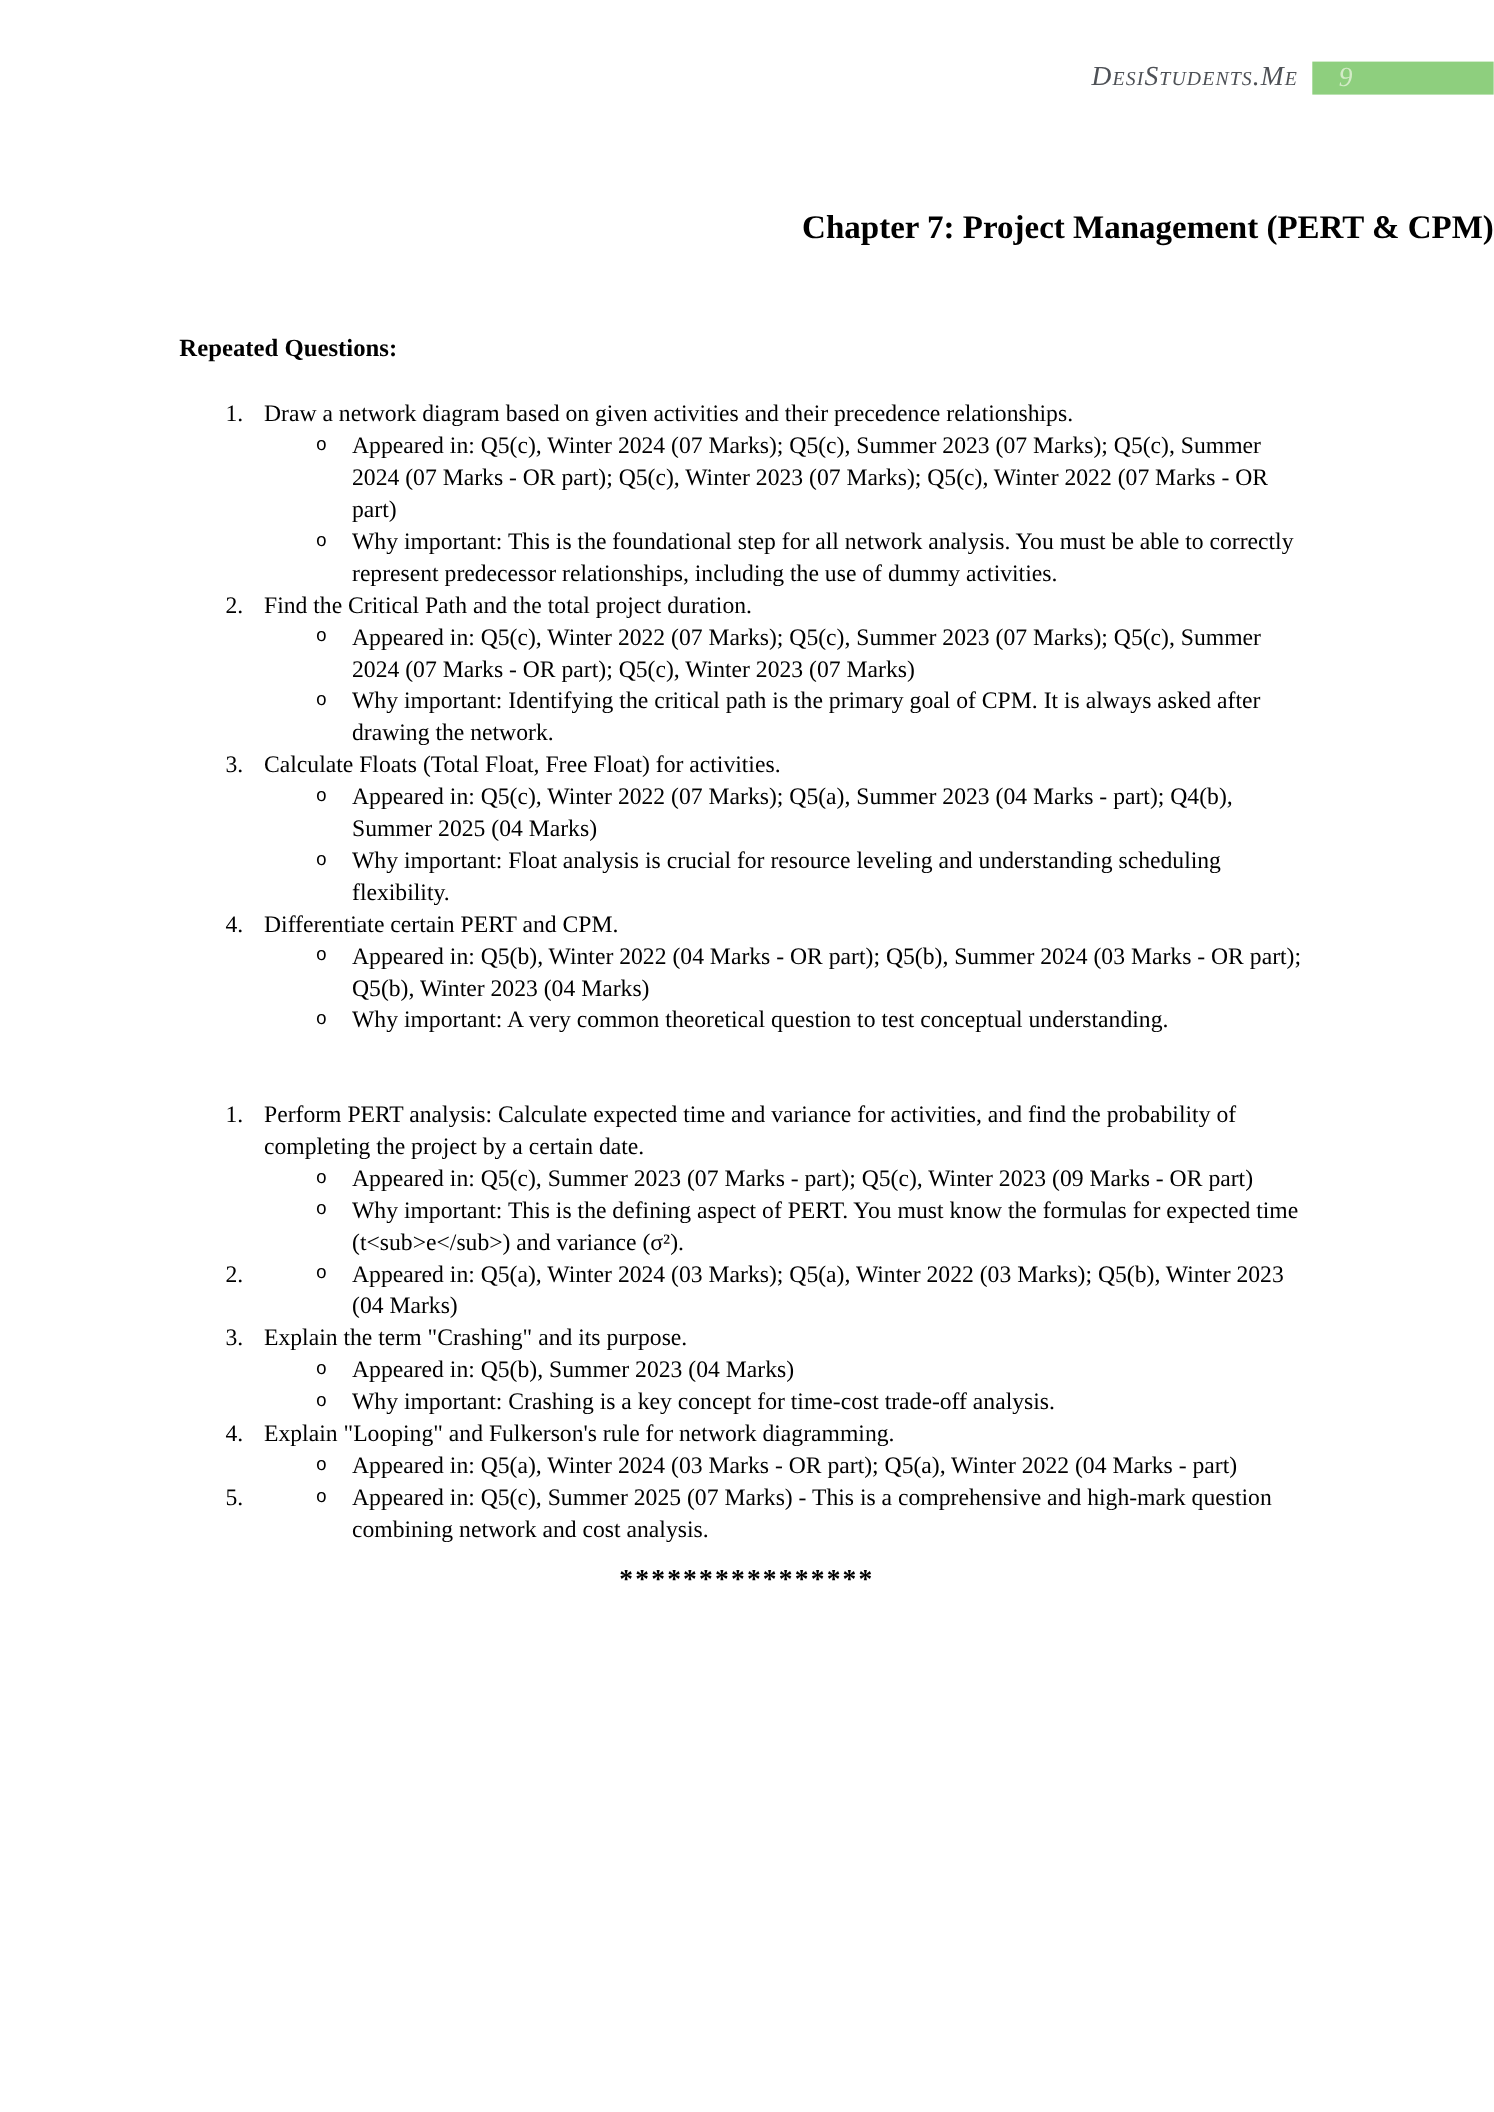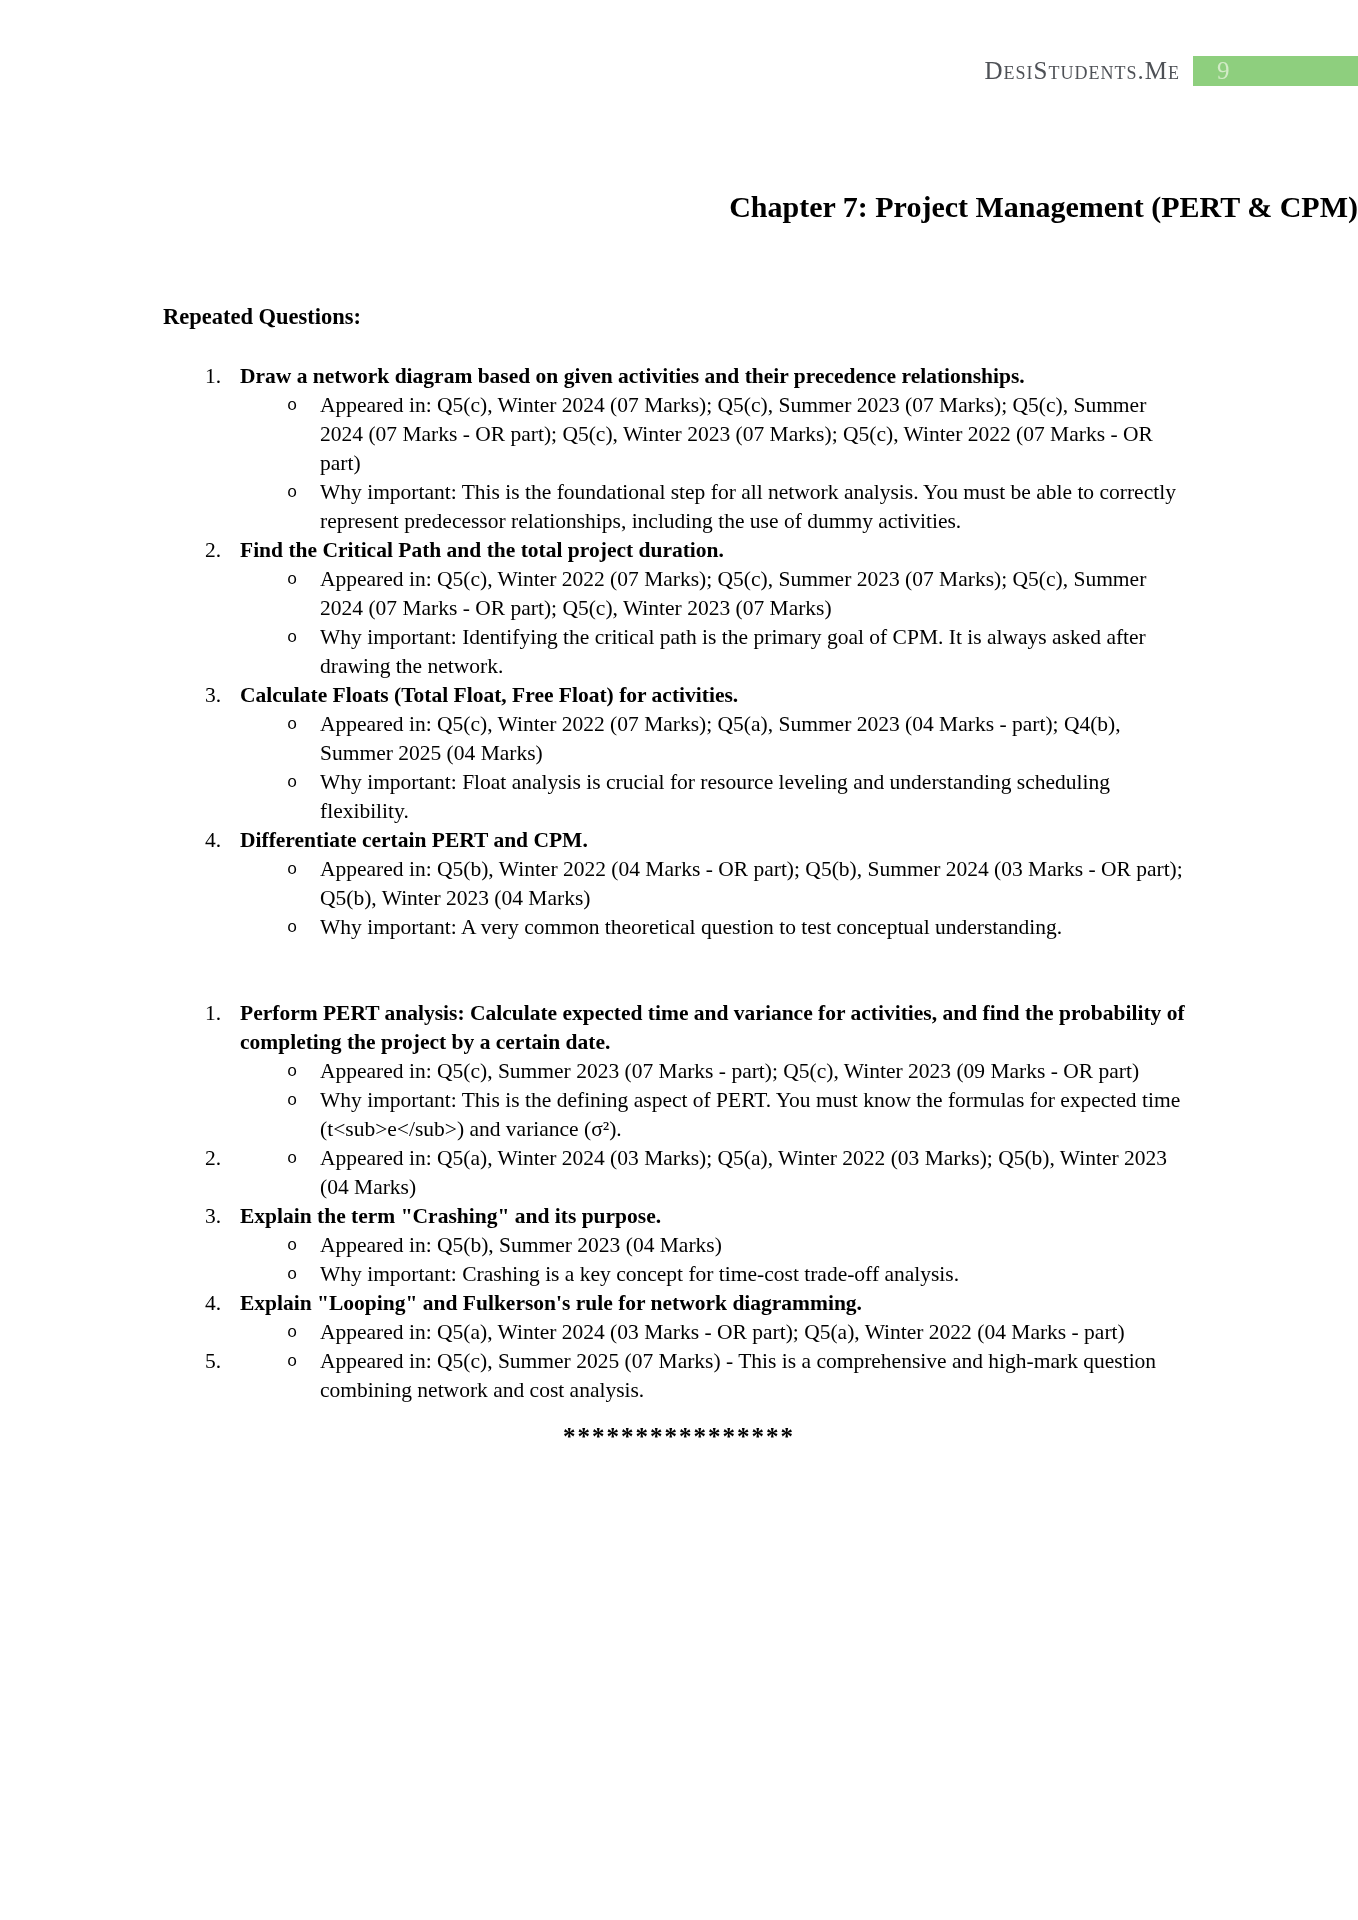--- a/index.html
+++ b/index.html
@@ -2,22 +2,22 @@
 <html><head>
 <meta charset="utf-8">
 <style>
   html,body { margin:0; padding:0; }
   body {
     width:1358px; height:1920px; background:#ffffff; overflow:hidden;
     font-family:"Liberation Serif", serif; color:#000;
   }
   .page { position:relative; width:1358px; height:1920px; }
   .header {
-    display:flex; justify-content:flex-end; align-items:center;
-    padding-top:56px; gap:13px;
+    display:flex; justify-content:flex-end; 
+    padding-top:56px; gap:13px;font-style:italic;
   }
   .site-name {
     font-variant:small-caps; font-size:25px; color:#4e5156; letter-spacing:1px;
   }
   .badge {
     width:165px; height:30px; background:#8ecf7e; color:#d3ebc7;
     font-size:25px; line-height:30px; padding-left:24px; box-sizing:border-box;
   }
   .page-title {
     text-align:right; font-size:30px; font-weight:bold;
@@ -25,21 +25,21 @@
   }
   .content { margin:0 166px 0 163px; }
   .section-heading { font-weight:bold; font-size:22.5px; line-height:30px; }
   .section-0 { margin-top:74px; }
   .section-1 { margin-top:57px; }
   .q-list { margin-top:30px; font-size:21.5px; line-height:29px; }
   .section-1 .q-list { margin-top:56px; }
   .q-item { display:flex; align-items:flex-start; }
   .q-num { margin-left:42px; width:35px; flex:none; }
   .q-body { flex:1; min-width:0; }
-  .q-title { font-weight:bold; }
+  .q-title { font-weight:normal; }
   .sub-item { display:flex; align-items:flex-start; }
   .sub-marker {
     margin-left:47px; width:33px; flex:none;
     font-family:"Liberation Mono", monospace; font-size:17px; line-height:29px;
   }
   .sub-text { flex:1; min-width:0; }
   .seg-b { font-weight:normal; }
   .footer-sep {
     text-align:center; font-weight:bold; font-size:25px;
     letter-spacing:2px; margin-top:18px;

